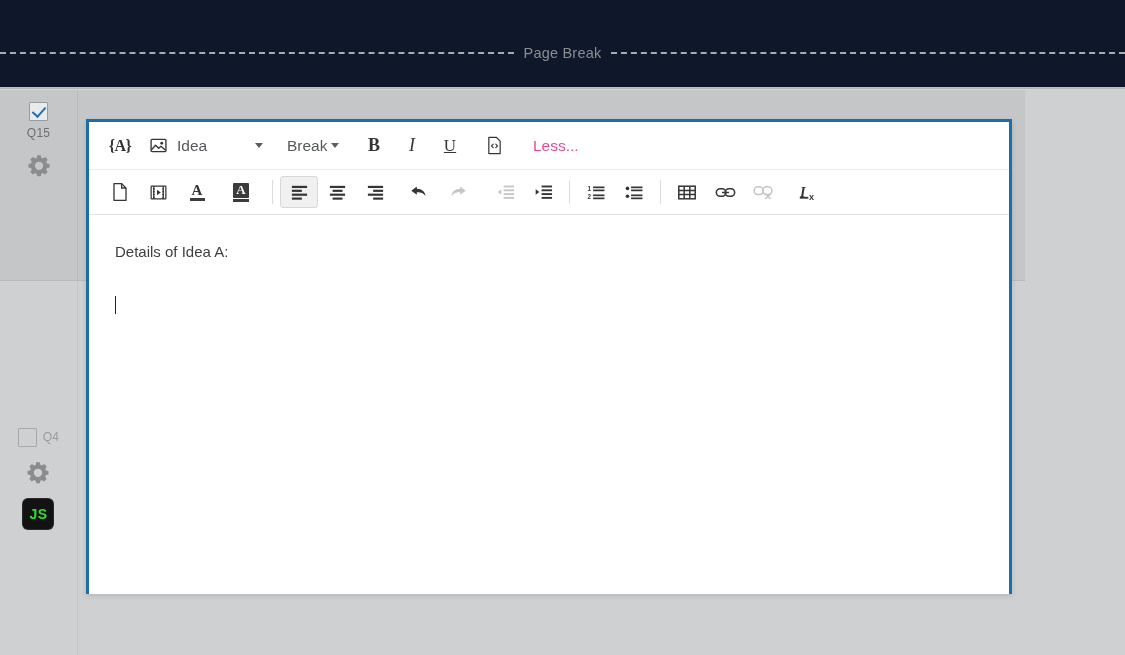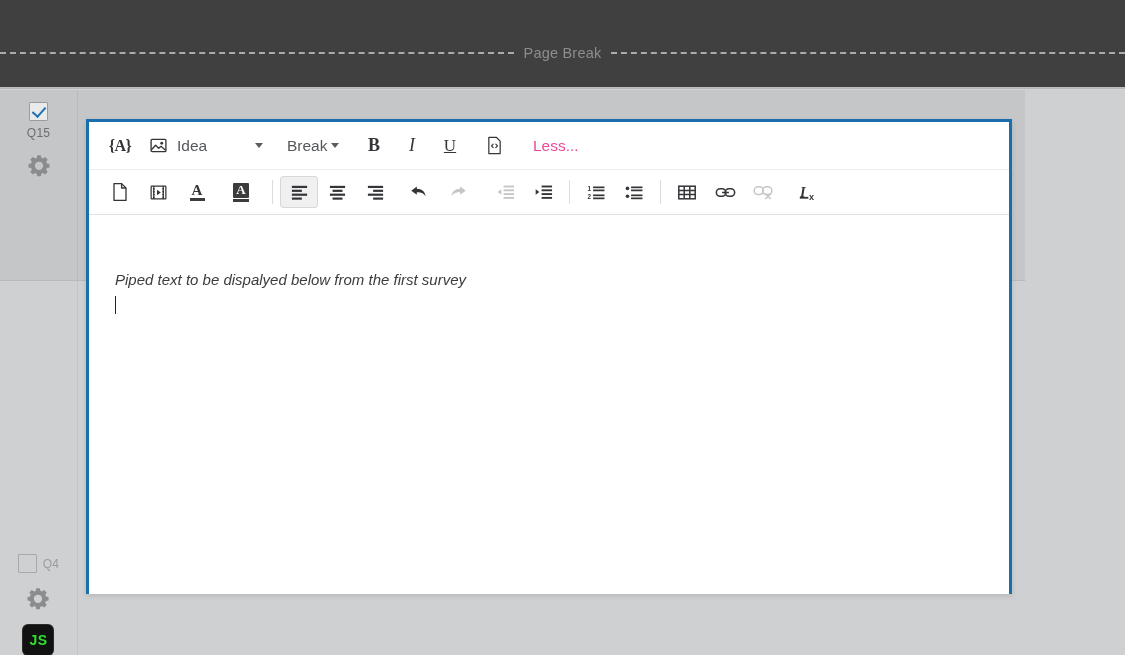--- a/index.html
+++ b/index.html
@@ -19,21 +19,21 @@
     position: relative;
     width: 1125px;
     height: 655px;
   }
 
   
   .topband {
     position: absolute;
     left: 0; top: 0;
     width: 1125px; height: 90px;
-    background: #404040;
+    background: #0f172a;
   }
   .pagebreak-row {
     position: absolute;
     left: 0; top: 42px;
     width: 1125px; height: 22px;
     display: flex;
     align-items: center;
   }
   .pb-dash {
     flex: 1 1 auto;
@@ -139,21 +139,21 @@
   
   .qblock.q4 {
     top: 191px;
     height: 374px;
     background: #cfd0d1;
     border-bottom: none;
   }
   .qblock.q4 .q-gutter {
     border-right: 1px solid #c3c4c6;
     flex-direction: row;
-    align-items: flex-end;
+    align-items: center;
     justify-content: center;
     flex-wrap: wrap;
     padding-top: 20px;
   }
   .q4-inner {
     display: flex;
     flex-direction: column;
     align-items: center;
   }
   .q4-row1 {
@@ -532,19 +532,19 @@
           <svg width="21" height="19" viewBox="0 0 22 20" fill="currentColor">
             <text x="1" y="14.6" font-size="15" font-style="italic" font-weight="bold" font-family="Liberation Serif, serif">I</text>
             <rect x="0.8" y="14.6" width="9" height="1.9"></rect>
             <text x="10.4" y="17.6" font-size="9.5" font-weight="bold" font-family="Liberation Sans, sans-serif">x</text>
           </svg>
         </span>
       </div>
     </div>
 
     <div class="rte-content">
+      <div class="doc-line">Details of Idea A:</div>
       <div class="doc-line spacer"></div>
-      <div class="doc-line italic">Piped text to be dispalyed below from the first survey</div>
       <div class="caret-line"></div>
     </div>
   </div>
 
 </div>
 
 </body></html>

